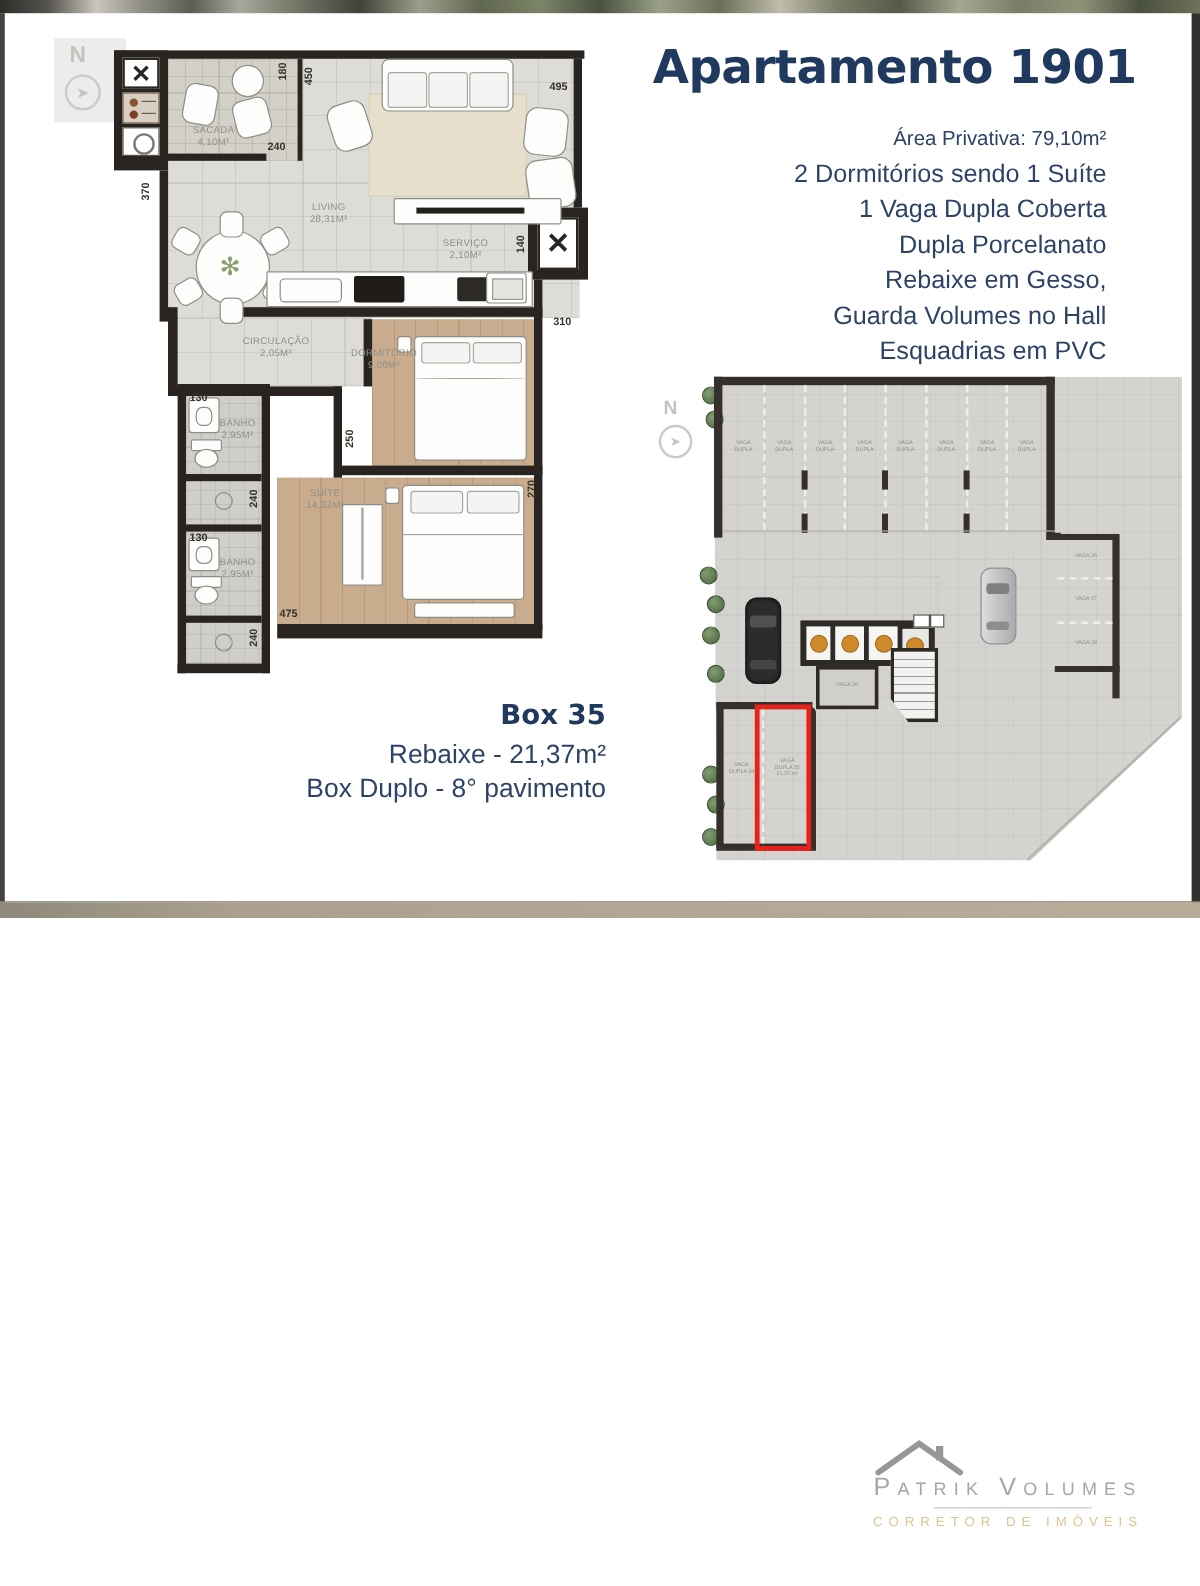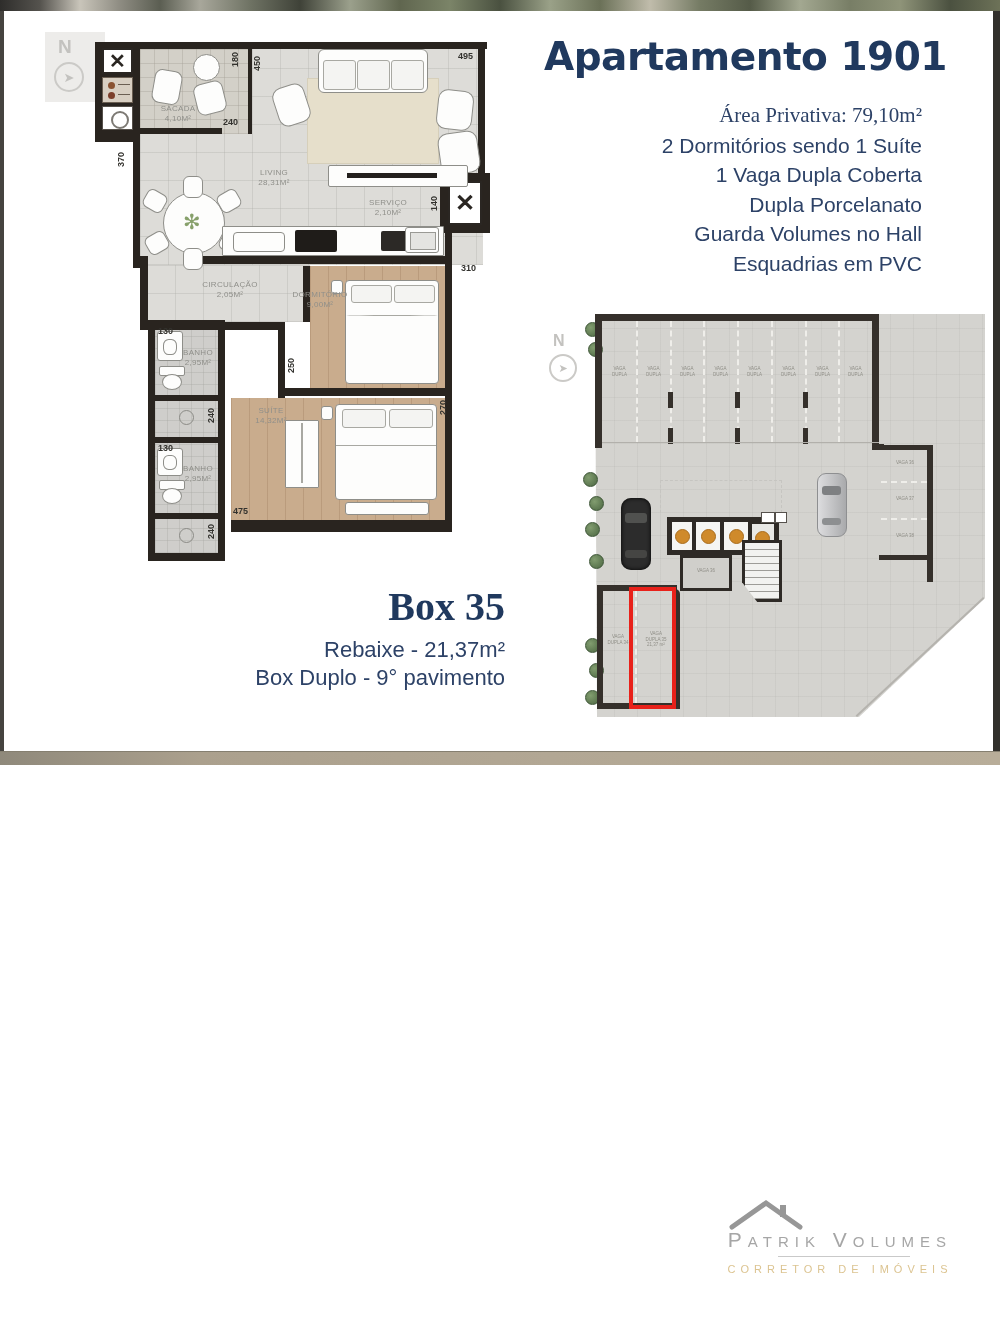--- a/index.html
+++ b/index.html
@@ -39,24 +39,25 @@
 <body>
 
 <div class="ab" style="left:0;top:0;width:1000px;height:11px;background:linear-gradient(90deg,#2e2d2b 0%,#55534e 4%,#c9c5ba 8%,#8e8c82 12%,#5b5e52 16%,#a8a79b 20%,#6f7364 25%,#3f4238 30%,#9ba08c 35%,#60664f 40%,#7b8468 45%,#4a5140 50%,#9aa188 55%,#6b7158 60%,#c0bcab 65%,#757b64 70%,#555b48 75%,#a3a891 80%,#787e66 85%,#8f9479 90%,#4b5140 95%,#6d7258 100%);"></div>
 
 <div class="ab" style="left:0;top:11px;width:4px;height:741px;background:#45433f;"></div>
 <div class="ab" style="left:993px;top:11px;width:7px;height:741px;background:#32302c;"></div>
 <div class="ab" style="left:0;top:751px;width:1000px;height:13px;border-top:1px solid #857f70;background:linear-gradient(90deg,#8f897b 0%,#aba08d 20%,#b2a794 55%,#b8ad99 100%);"></div>
 
 <div class="ab navyT" style="left:540px;top:34px;width:407px;text-align:right;font-size:39px;letter-spacing:-0.5px;">Apartamento 1901</div>
 <div class="ab" style="left:540px;top:101px;width:382px;text-align:right;">
-  <div class="detailT" style="font-size:21px;line-height:29.5px;font-weight:500;font-family:Liberation Serif, serif;">Área Privativa: 79,10m²</div>
+  <div class="detailT" style="font-size:17px;line-height:29.5px;font-weight:500;">Área Privativa: 79,10m²</div>
   <div class="detailT" style="font-size:21px;line-height:29.5px;font-weight:400;">2 Dormitórios sendo 1 Suíte</div>
   <div class="detailT" style="font-size:21px;line-height:29.5px;font-weight:500;">1 Vaga Dupla Coberta</div>
   <div class="detailT" style="font-size:21px;line-height:29.5px;font-weight:500;">Dupla Porcelanato</div>
+  <div class="detailT" style="font-size:21px;line-height:29.5px;font-weight:500;">Rebaixe em Gesso,</div>
   <div class="detailT" style="font-size:21px;line-height:29.5px;font-weight:500;">Guarda Volumes no Hall</div>
   <div class="detailT" style="font-size:21px;line-height:29.5px;font-weight:500;">Esquadrias em PVC</div>
 </div>
 
 <div class="ab" style="left:45px;top:30px;width:455px;height:535px;">
 
   <div class="ab" style="left:0;top:2px;width:60px;height:70px;background:#edecea;"></div>
   <div class="northN" style="left:13px;top:6px;">N</div>
   <div class="northC" style="left:9px;top:32px;width:26px;height:26px;font-size:13px;">➤</div>
 
@@ -180,38 +181,38 @@
 9,00m²</div>
   <div class="rlbl" style="left:127px;top:318px;width:52px;">BANHO
 2,95m²</div>
   <div class="rlbl" style="left:127px;top:434px;width:52px;">BANHO
 2,95m²</div>
   <div class="rlbl" style="left:196px;top:376px;width:60px;">SUÍTE
 14,32m²</div>
 
   <span class="dim dimv" style="left:186px;top:22px;">180</span>
   <span class="dim dimv" style="left:208px;top:26px;">450</span>
-  <span class="dim" style="left:413px;top:22px;">495</span>
+  <span class="dim" style="left:413px;top:38px;">495</span>
   <span class="dim" style="left:178px;top:88px;">240</span>
   <span class="dim dimv" style="left:72px;top:122px;">370</span>
   <span class="dim dimv" style="left:385px;top:166px;">140</span>
   <span class="dim" style="left:416px;top:234px;">310</span>
   <span class="dim" style="left:113px;top:297px;">130</span>
   <span class="dim dimv" style="left:162px;top:378px;">240</span>
   <span class="dim dimv" style="left:242px;top:328px;">250</span>
   <span class="dim dimv" style="left:394px;top:370px;">270</span>
   <span class="dim" style="left:113px;top:414px;">130</span>
   <span class="dim dimv" style="left:162px;top:494px;">240</span>
   <span class="dim" style="left:188px;top:477px;">475</span>
 </div>
 
 <div class="ab" style="left:205px;top:583px;width:300px;text-align:right;">
-  <div class="navyT" style="font-size:40px;font-family:Liberation Serif, serif;">Box 35</div>
+  <div class="navyT" style="font-size:23px;">Box 35</div>
   <div class="detailT" style="font-size:22px;line-height:28px;margin-top:6px;font-weight:500;">Rebaixe - 21,37m²</div>
-  <div class="detailT" style="font-size:22px;line-height:28px;font-weight:500;">Box Duplo - 9° pavimento</div>
+  <div class="detailT" style="font-size:22px;line-height:28px;font-weight:500;">Box Duplo - 8° pavimento</div>
 </div>
 
 <div class="ab" style="left:545px;top:308px;width:445px;height:412px;">
 
   <div class="ab" style="left:0;top:0;width:445px;height:412px;background:#d4d3cf;
               background-image:repeating-linear-gradient(0deg,rgba(150,150,145,.12) 0 1px,transparent 1px 23px),repeating-linear-gradient(90deg,rgba(150,150,145,.12) 0 1px,transparent 1px 23px);
               clip-path:polygon(50px 6px,440px 6px,440px 290px,314px 409px,52px 409px);"></div>
 
   <div class="ab" style="left:312px;top:407px;width:174px;height:2px;background:#b5b3ae;transform:rotate(-42.9deg);transform-origin:left bottom;"></div>
 

